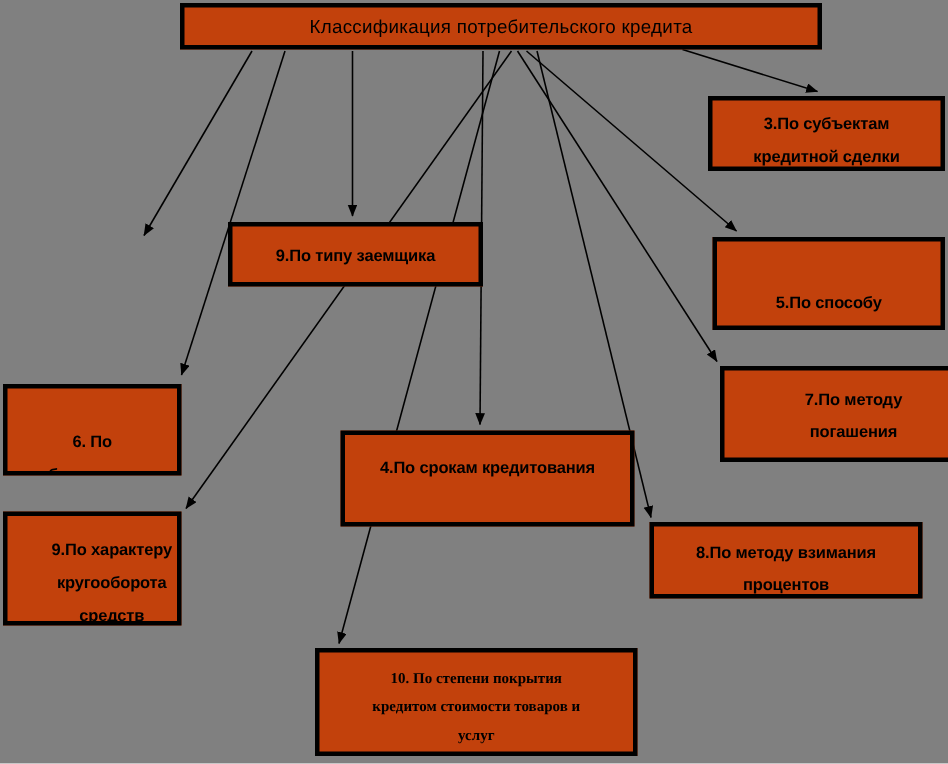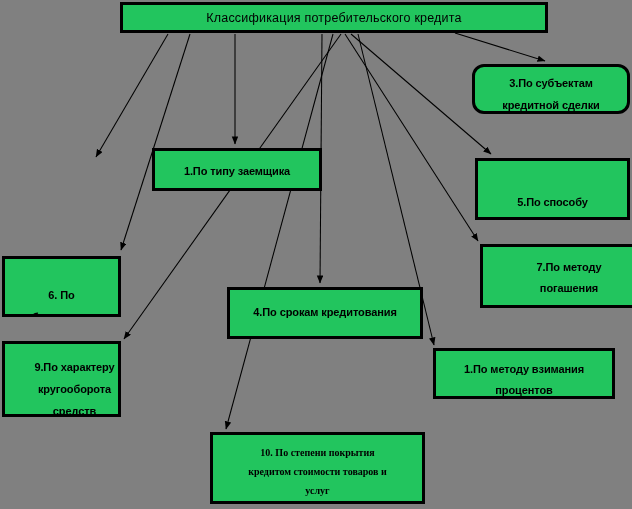--- a/index.html
+++ b/index.html
@@ -17,21 +17,21 @@
   }
   .arrows {
     position: absolute;
     left: 0; top: 0;
     width: 632px;
     height: 509px;
     z-index: 1;
   }
   .node {
     position: absolute;
-    background: #22c55e;
+    background: #c2410c;
     border: 3px solid #000000;
     box-sizing: border-box;
     z-index: 2;
     display: flex;
     align-items: flex-start;
     justify-content: center;
     text-align: center;
     overflow: hidden;
   }
   .node .lbl {
@@ -56,24 +56,24 @@
     font-weight: bold;
     line-height: 24px;
     letter-spacing: -0.1px;
   }
   #n1 { left: 2px; top: 168px; width: 119px; height: 51px; }
   #n1 .lbl { padding-top: 4px; line-height: 22px; }
 
   #n2 { left: 152px; top: 148px; width: 170px; height: 43px; }
   #n2 .lbl { padding-top: 8px; }
 
-  #n3 { left: 472px; top: 64px; width: 158px; height: 50px; border-radius: 12px; }
+  #n3 { left: 472px; top: 64px; width: 158px; height: 50px; }
   #n3 .lbl { padding-top: 5px; line-height: 22px; }
 
-  #n4 { left: 227px; top: 287px; width: 196px; height: 52px; }
+  #n4 { left: 227px; top: 287px; width: 196px; height: 64px; }
   #n4 .lbl { padding-top: 10px; }
 
   #n5 { left: 475px; top: 158px; width: 155px; height: 62px; }
   #n5 .lbl { padding-top: 26px; line-height: 30px; }
 
   #n6 { left: 2px; top: 256px; width: 119px; height: 61px; }
   #n6 .lbl { padding-top: 25px; line-height: 22px; }
 
   #n7 { left: 480px; top: 244px; width: 178px; height: 64px; }
   #n7 .lbl { padding-top: 10px; line-height: 21px; }
@@ -128,21 +128,21 @@
       <line x1="333" y1="34" x2="226" y2="429"></line>
     </g>
   </svg>
 
   <div class="node" id="n-root">
     <span class="lbl">Классификация потребительского кредита</span>
   </div>
 
 
   <div class="node sansnode" id="n2">
-    <span class="lbl">1.По типу заемщика</span>
+    <span class="lbl">9.По типу заемщика</span>
   </div>
 
   <div class="node sansnode" id="n3">
     <span class="lbl">3.По субъектам
 кредитной сделки</span>
   </div>
 
   <div class="node sansnode" id="n4">
     <span class="lbl">4.По срокам кредитования</span>
   </div>
@@ -156,21 +156,21 @@
     <span class="lbl">6. По
 обеспечению</span>
   </div>
 
   <div class="node sansnode" id="n7">
     <span class="lbl">7.По методу
 погашения</span>
   </div>
 
   <div class="node sansnode" id="n8">
-    <span class="lbl">1.По методу взимания
+    <span class="lbl">8.По методу взимания
 процентов</span>
   </div>
 
   <div class="node sansnode" id="n9">
     <span class="lbl">9.По характеру
 кругооборота
 средств</span>
   </div>
 
   <div class="node" id="n10">

